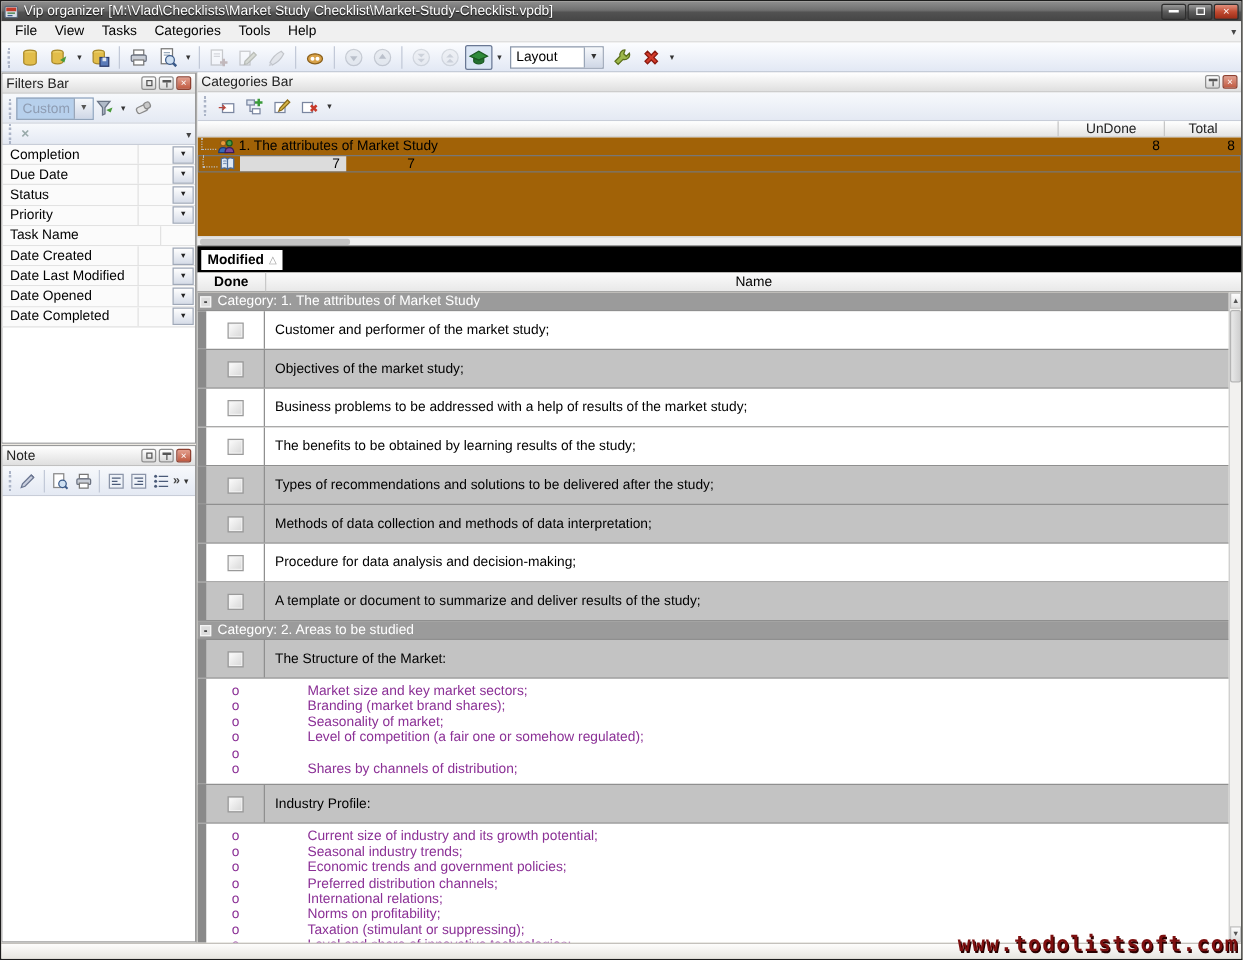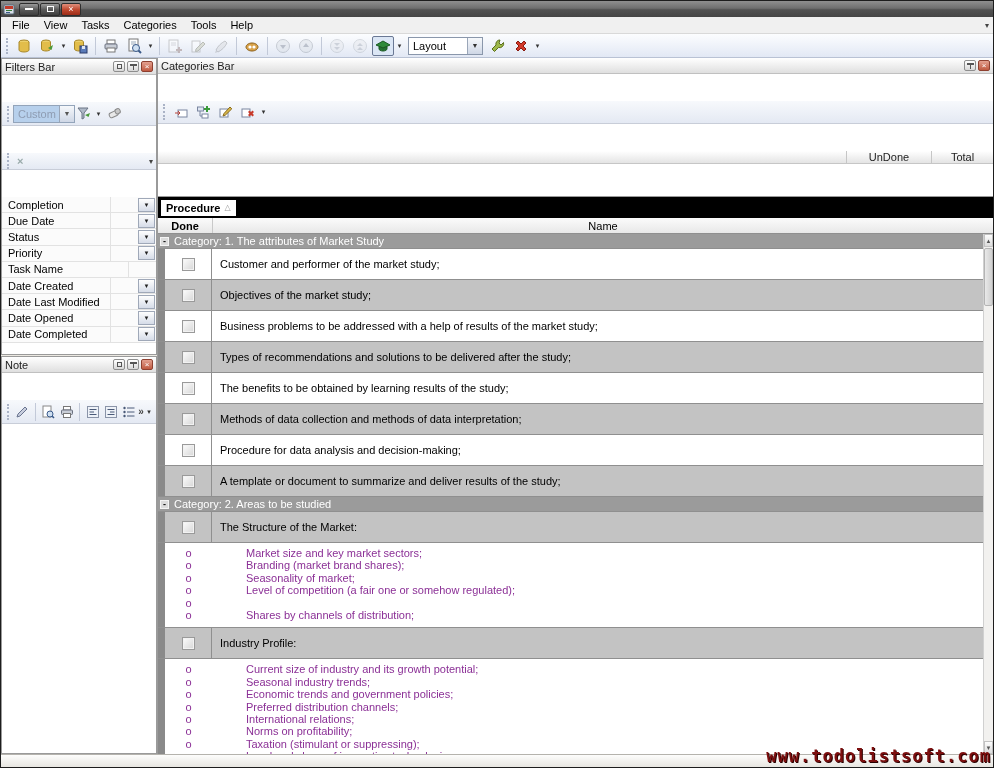--- a/index.html
+++ b/index.html
@@ -40,21 +40,21 @@
   .combo .combo-text { width:58px; padding:0 4px; color:#000; }
   .combo .combo-btn { width:15px; height:16px; display:flex; align-items:center; justify-content:center;
     background:linear-gradient(#f6f8fb,#cfd7e6); border-left:1px solid #9aa6b8; font-size:7px; color:#333; }
 
   
   .main { display:flex; height:696px; }
   .leftcol { width:156px; flex:none; display:flex; flex-direction:column; background:#ece9e2; }
   .rightcol { flex:1; display:flex; flex-direction:column; border-left:1px solid #9a9a9a; position:relative; }
 
   
-  .panel { border:1px solid #9a9a9a; background:#fff; display:flex; flex-direction:column; overflow:hidden;gap:27px; }
+  .panel { border:1px solid #9a9a9a; background:#fff; display:flex; flex-direction:column; overflow:hidden; }
   .panel-header { height:16px; flex:none; display:flex; align-items:center; padding:0 3px;
     background:linear-gradient(#ffffff,#dfdfdf); border-bottom:1px solid #c0c0c0; color:#222; }
   .panel-title { flex:1; }
   .ph-btn { width:12px; height:11px; margin-left:2px; display:flex; align-items:center; justify-content:center;
     border:1px solid #8e8e8e; border-radius:2px; background:linear-gradient(#fff,#d8d8d8);
     font-size:8px; line-height:8px; color:#333; }
   .ph-btn.closebtn { background:linear-gradient(#e3a08f,#c05a41); color:#fff; border-color:#8e4030; }
   .maxglyph { width:5px; height:5px; border:1px solid #555; }
   .pinglyph { width:7px; height:7px; position:relative; }
   .pinglyph::before { content:""; position:absolute; left:0; top:1px; width:7px; height:2px; background:#555; }
@@ -159,20 +159,21 @@
 
   <div class="titlebar">
     <span class="title-icon">
       <svg width="12" height="12" viewBox="0 0 12 12">
           <rect x="1" y="2" width="10" height="9" rx="1" fill="#d8dfe8" stroke="#5a6a7a"></rect>
           <rect x="2" y="3" width="8" height="3" fill="#c23b2a"></rect>
           <rect x="3" y="7" width="6" height="1" fill="#3a7a3a"></rect>
           <rect x="3" y="9" width="4" height="1" fill="#3a5a8a"></rect>
         </svg>
     </span>
+    <span class="title-text">Vip organizer [M:\Vlad\Checklists\Market Study Checklist\Market-Study-Checklist.vpdb]</span>
     <span class="winbtns">
       <span class="winbtn">
           <span class="minbar"></span>
         </span>
       <span class="winbtn">
           <span class="restbox"></span>
         </span>
       <span class="winbtn close">×</span>
     </span>
   </div>
@@ -539,21 +540,21 @@
             <span class="tree-num num-total">7</span>
           </div>
         </div>
         <div class="cats-hscroll">
           <span class="cats-hthumb"></span>
         </div>
       </div>
 
       <div class="groupby-band">
         <span class="groupby-box">
-          <span class="gb-label">Procedure</span>
+          <span class="gb-label">Modified</span>
           <span class="gb-sort">△</span>
         </span>
       </div>
 
       <div class="grid-header">
         <span class="gh-done">Done</span>
         <span class="gh-sep"></span>
         <span class="gh-name">Name</span>
       </div>
 
@@ -579,33 +580,33 @@
               </span>
             <span class="cell-name">Objectives of the market study;</span>
           </div>
           <div class="task-row row-white">
             <span class="cell-indent"></span>
             <span class="cell-done">
                 <span class="checkbox"></span>
               </span>
             <span class="cell-name">Business problems to be addressed with a help of results of the market study;</span>
           </div>
+          <div class="task-row row-white">
+            <span class="cell-indent"></span>
+            <span class="cell-done">
+                <span class="checkbox"></span>
+              </span>
+            <span class="cell-name">The benefits to be obtained by learning results of the study;</span>
+          </div>
           <div class="task-row row-gray">
             <span class="cell-indent"></span>
             <span class="cell-done">
                 <span class="checkbox"></span>
               </span>
             <span class="cell-name">Types of recommendations and solutions to be delivered after the study;</span>
-          </div>
-          <div class="task-row row-white">
-            <span class="cell-indent"></span>
-            <span class="cell-done">
-                <span class="checkbox"></span>
-              </span>
-            <span class="cell-name">The benefits to be obtained by learning results of the study;</span>
           </div>
           <div class="task-row row-gray">
             <span class="cell-indent"></span>
             <span class="cell-done">
                 <span class="checkbox"></span>
               </span>
             <span class="cell-name">Methods of data collection and methods of data interpretation;</span>
           </div>
           <div class="task-row row-white">
             <span class="cell-indent"></span>

